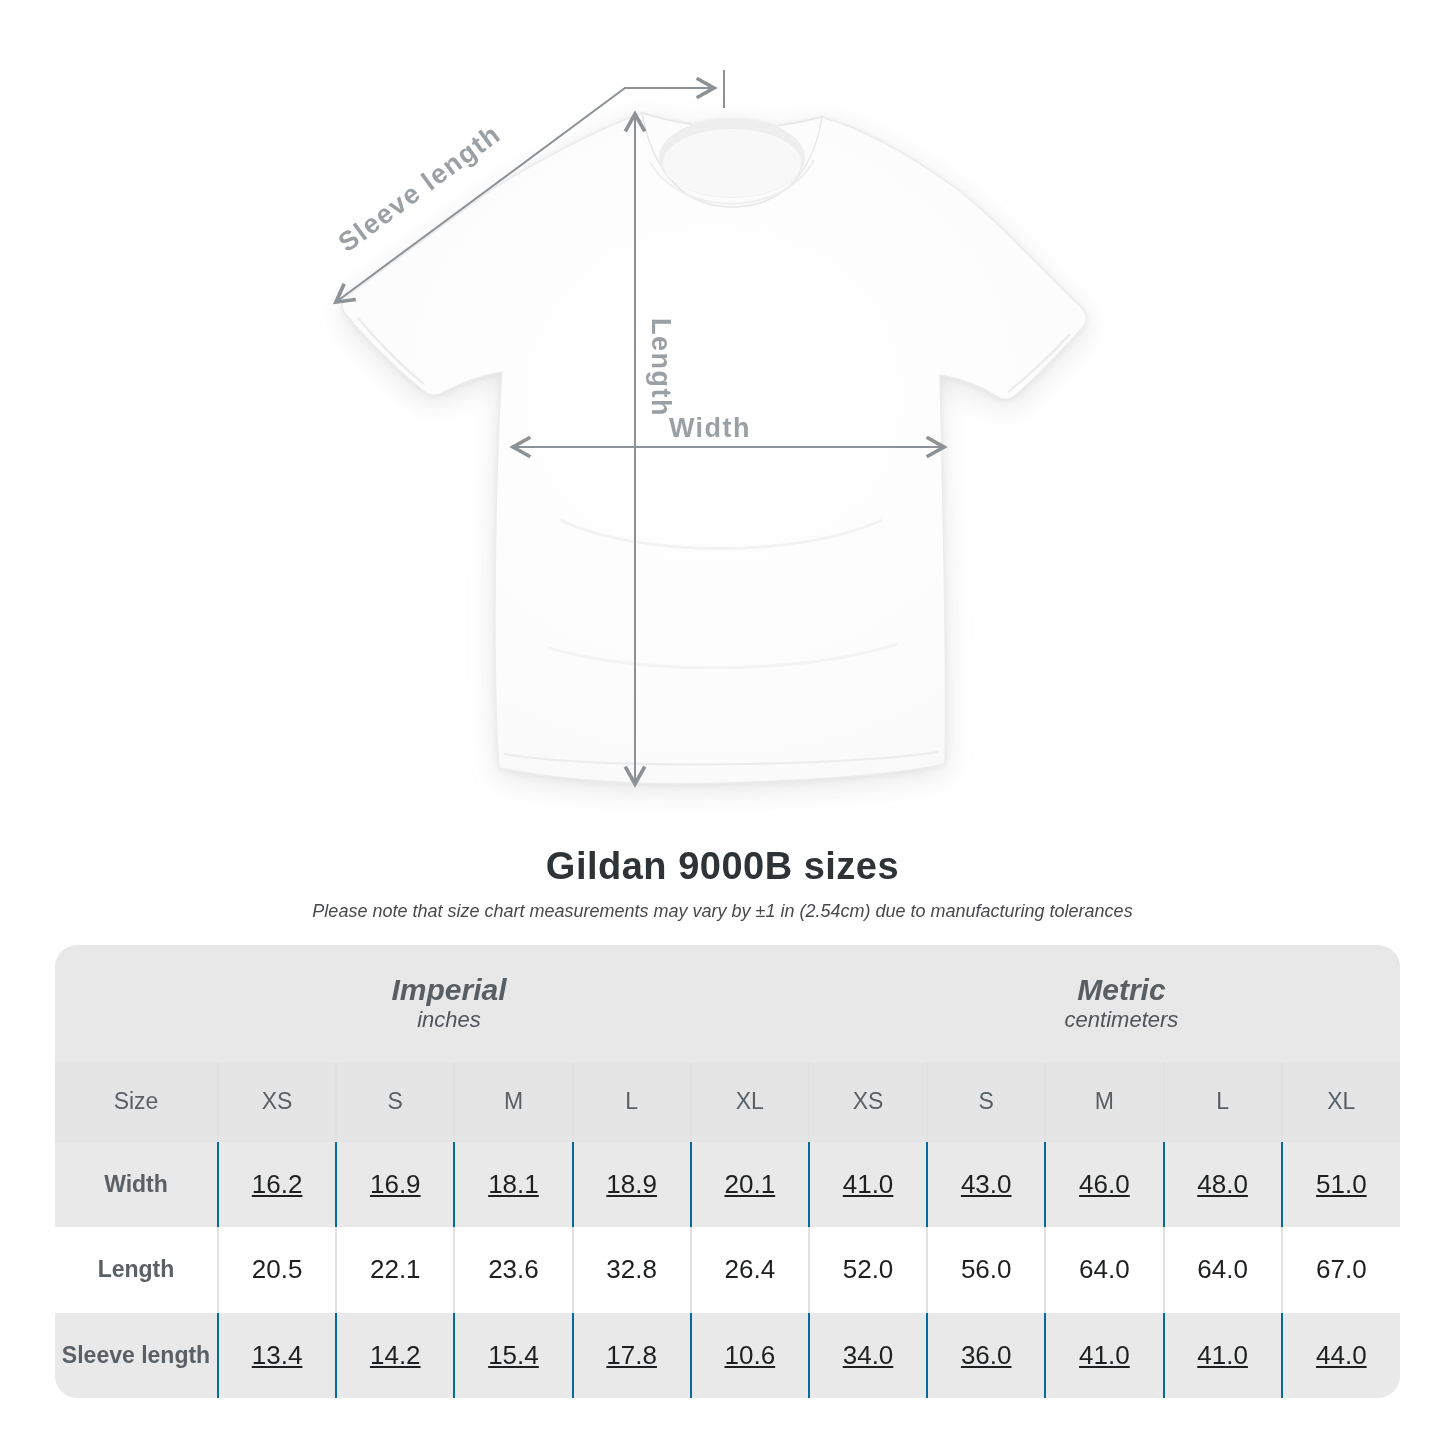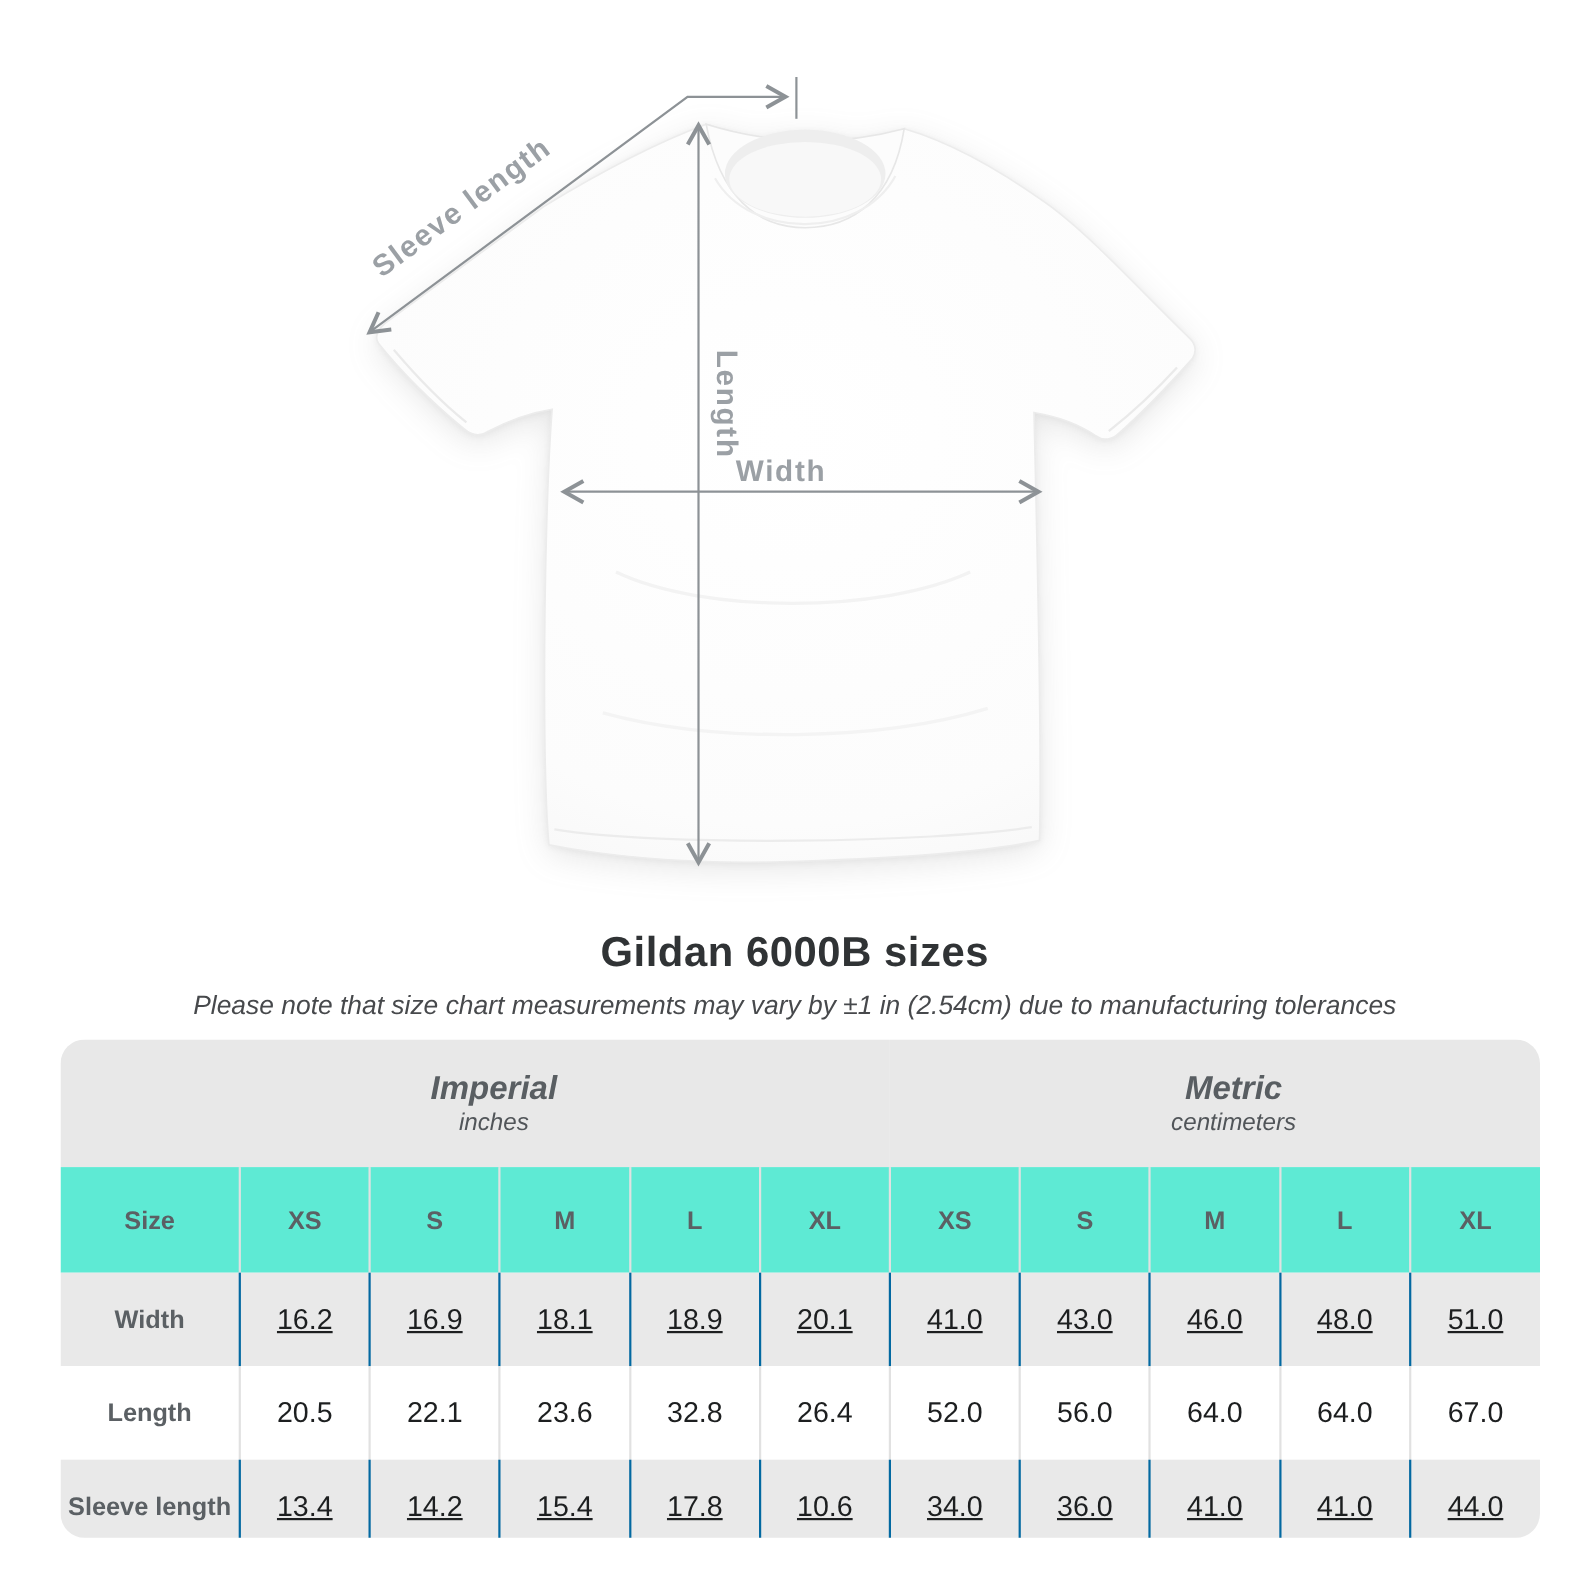--- a/index.html
+++ b/index.html
@@ -8,33 +8,33 @@
 
   
   .shirt-svg{position:absolute;left:0;top:0;width:1445px;height:850px;display:block;}
   .diag-label{font-family:"Liberation Sans","DejaVu Sans",sans-serif;
               font-weight:bold;font-size:27px;fill:#9ba0a5;letter-spacing:1.5px;}
 
   
   .title{position:absolute;left:0;top:845px;width:100%;text-align:center;
          font-size:38px;font-weight:bold;color:#303335;letter-spacing:.5px;}
   .subtitle{position:absolute;left:0;top:901px;width:100%;text-align:center;
-            font-style:italic;font-size:24px;color:#47494c;}
+            font-style:italic;font-size:18px;color:#47494c;}
 
   
   .table-wrap{position:absolute;left:55px;top:945px;width:1345px;height:453px;
               border-radius:22px;overflow:hidden;background:#ffffff;}
   table.size-table{width:100%;height:100%;border-collapse:collapse;table-layout:fixed;}
   .size-table th,.size-table td{text-align:center;vertical-align:middle;padding:0;}
 
   tr.band-row th{background:#e8e8e8;height:116px;padding-left:34px;}
   .band-name{font-size:30px;font-weight:bold;font-style:italic;color:#595e62;line-height:34px;}
   .band-unit{font-size:22px;font-weight:normal;font-style:italic;color:#515559;line-height:26px;margin-top:0;}
 
-  tr.size-row th{height:96px;background:#5eead4;font-size:23px;font-weight:bold;color:#5b6064;}
+  tr.size-row th{height:80px;background:#e5e5e5;font-size:23px;font-weight:normal;color:#5b6064;}
   tr.size-row th + th{border-left:2px solid #e1e1e1;}
 
   tr.data-row th{font-size:23px;font-weight:bold;color:#5b6064;}
   tr.data-row td{font-size:26px;font-weight:normal;color:#1d1f20;}
   tr.data-row th,tr.data-row td{height:85px;}
 
   tr.row-white{background:#ffffff;}
   tr.row-white td{border-left:2px solid #e1e1e1;}
   tr.row-gray{background:#e9e9e9;}
   tr.row-gray td{border-left:2px solid #0369a1;text-decoration:underline;}
@@ -97,21 +97,21 @@
       <line x1="513" y1="447" x2="944" y2="447" marker-start="url(#ah)" marker-end="url(#ah)"></line>
       <path d="M 336 302 L 625 88 L 714 88" marker-start="url(#ah)" marker-end="url(#ah)"></path>
       <line x1="724" y1="70" x2="724" y2="108"></line>
     </g>
 
     <text class="diag-label" x="710" y="437" text-anchor="middle">Width</text>
     <text class="diag-label" transform="translate(652 318) rotate(90)">Length</text>
     <text class="diag-label" transform="translate(347 253) rotate(-36.5)">Sleeve length</text>
   </svg>
 
-  <div class="title">Gildan 6000B sizes</div>
+  <div class="title">Gildan 9000B sizes</div>
   <div class="subtitle">Please note that size chart measurements may vary by ±1 in (2.54cm) due to manufacturing tolerances</div>
 
   <div class="table-wrap">
     <table class="size-table">
       <colgroup>
         <col style="width:163px">
         <col>
           <col>
           <col>
           <col>

